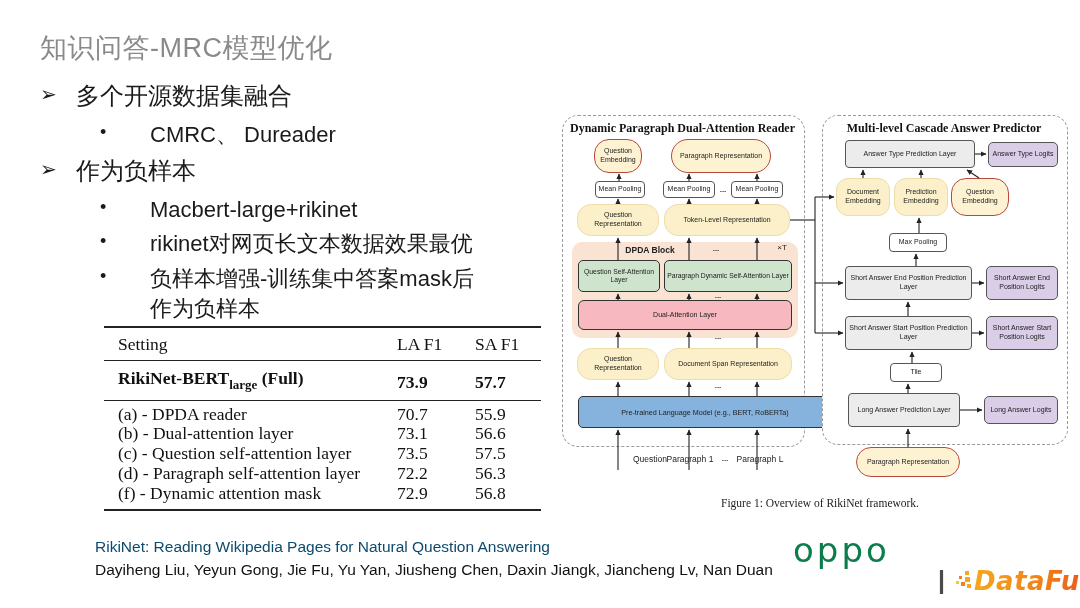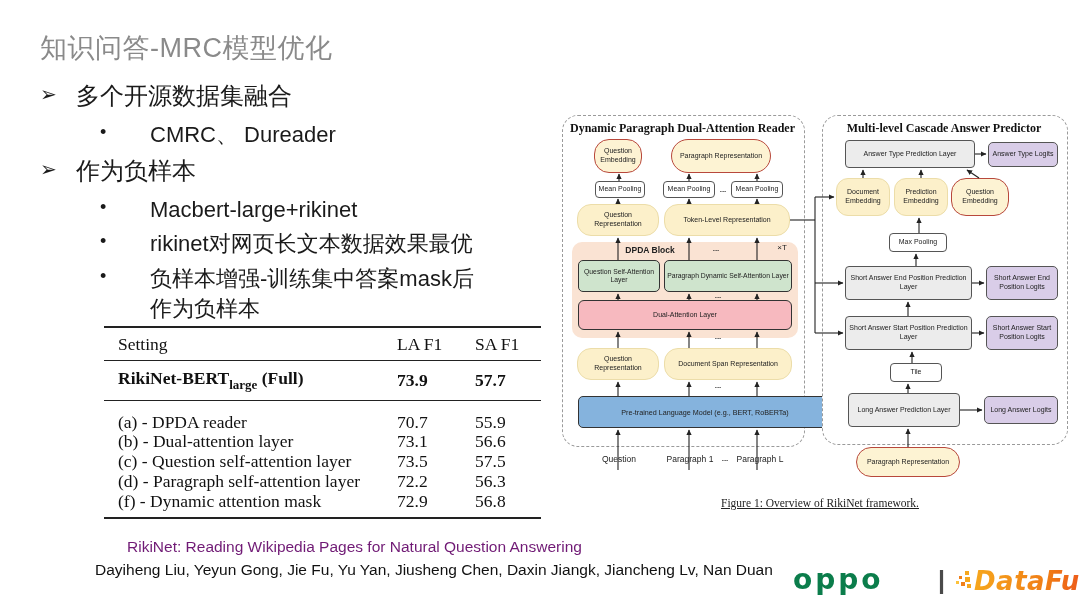--- a/index.html
+++ b/index.html
@@ -13,57 +13,57 @@
   .b1 .mk{width:36px;font-size:20px;padding-top:2px;}
   .b2{display:flex;align-items:flex-start;font-size:22px;margin:5px 0 5px 60px;}
   .b2 .mk{width:38px;font-size:18px;padding-top:2px;}
   .b2 .txt{line-height:1.35;margin-left:12px;}
 
   
   .paper-table{position:absolute;left:104px;top:326px;width:437px;
                font-family:"Liberation Serif",serif;font-size:17.5px;color:#111;}
   .rule-thick{border-top:2.2px solid #222;}
   .rule-thin{border-top:1.4px solid #222;}
-  .trow{display:flex;align-items:center;}
+  .trow{display:flex;align-items:flex-end;}
   .tcell-setting{flex:1;padding-left:14px;}
   .tcell-la{width:78px;margin-left:23px;}
   .tcell-sa{width:66px;}
   .thead .trow{padding:6px 0 5px 0;}
   .tfull .trow{padding:7px 0 7px 0;font-weight:bold;}
   .tfull sub{font-weight:bold;font-size:13px;}
-  .tbody{padding:12px 0 6px 0;}
+  .tbody{padding:4px 0 6px 0;}
   .tbody .trow{line-height:19.8px;}
 
   
   .panel{position:absolute;border:1.6px dashed #9a9a9a;border-radius:16px;background:#fff;}
   .node{position:absolute;box-sizing:border-box;display:flex;align-items:center;justify-content:center;
         text-align:center;font-size:7px;line-height:1.25;color:#222;padding:1px 2px;}
   .cream{background:#fdf3d3;border:1.6px solid #b8483c;border-radius:15px;}
   .yellow{background:#fcf0ca;border:1px solid #ecdda9;border-radius:14px;}
   .whitebox{background:#fff;border:1.2px solid #555;border-radius:4px;}
   .greenbox{background:#cfe4cd;border:1.2px solid #333;border-radius:5px;font-size:6.8px;}
   .pinkbox{background:#f7b9bf;border:1.2px solid #333;border-radius:6px;}
   .bluebox{background:#85b3dd;border:1.2px solid #333;border-radius:5px;font-size:7.2px;}
   .graybox{background:#ececec;border:1.2px solid #555;border-radius:4px;}
   .purplebox{background:#d9cde8;border:1.2px solid #555;border-radius:5px;}
   .peach{background:#fae3d3;border-radius:10px;border:none;}
   .ptitle{position:absolute;font-size:12px;font-weight:bold;text-align:center;color:#111;font-family:Liberation Serif, serif;}
   .dpda-title{font-weight:bold;font-size:8.5px;}
   .dots{background:none;border:none;font-size:8px;font-weight:bold;color:#333;}
   .inlabel{background:none;border:none;font-size:8.5px;color:#222;}
   .fig-caption{position:absolute;left:560px;top:497px;width:520px;text-align:center;
-               font-family:"Liberation Serif",serif;font-size:11.5px;color:#222;text-decoration:underline;}
+               font-family:"Liberation Serif",serif;font-size:11.5px;color:#222;}
   .fig-svg{position:absolute;left:0;top:0;pointer-events:none;}
 
   
-  .ref1{position:absolute;left:95px;top:538px;font-size:15.5px;color:#701a75;margin-left:32px;}
+  .ref1{position:absolute;left:95px;top:538px;font-size:15.5px;color:#0c4a6e;}
   .ref2{position:absolute;left:95px;top:561px;font-size:15.5px;color:#111;}
 
   
-  .oppo{position:absolute;left:793px;top:563px;font-size:28px;font-weight:700;color:#0b7d4b;
+  .oppo{position:absolute;left:793px;top:530px;font-size:34px;font-weight:400;color:#0b7d4b;
         letter-spacing:3px;font-family:"DejaVu Sans",sans-serif;}
   .logo-div{position:absolute;left:938px;top:566px;font-size:25px;color:#4a4a4a;font-weight:600;}
   .datafun{position:absolute;left:956px;top:566px;display:flex;align-items:center;}
   .df-text{font-size:26px;font-weight:800;font-style:italic;
            background:linear-gradient(90deg,#f6a71d 0%,#f07c16 55%,#ea3d1d 100%);
            -webkit-background-clip:text;background-clip:text;color:transparent;
            font-family:"DejaVu Sans",sans-serif;letter-spacing:0.5px;}
 </style>
 </head>
 <body>
@@ -172,21 +172,21 @@
   <div class="node dots" style="left:705px;top:291px;width:26px;height:9px;">...</div>
   <div class="node pinkbox" style="left:578px;top:300px;width:214px;height:30px;">Dual-Attention Layer</div>
   <div class="node dots" style="left:705px;top:332px;width:26px;height:10px;">...</div>
 
   <div class="node yellow" style="left:577px;top:348px;width:82px;height:32px;">Question Representation</div>
   <div class="node yellow" style="left:664px;top:348px;width:128px;height:32px;">Document Span Representation</div>
   <div class="node dots" style="left:705px;top:381px;width:26px;height:10px;">...</div>
 
   <div class="node bluebox" style="left:578px;top:396px;width:254px;height:32px;">Pre-trained Language Model (e.g., BERT, RoBERTa)</div>
 
-  <div class="node inlabel" style="left:588px;top:452px;width:62px;height:14px;">Question</div>
+  <div class="node inlabel" style="left:619px;top:452px;width:62px;height:14px;">Question</div>
   <div class="node inlabel" style="left:660px;top:452px;width:60px;height:14px;">Paragraph 1</div>
   <div class="node dots" style="left:719px;top:452px;width:12px;height:14px;">...</div>
   <div class="node inlabel" style="left:730px;top:452px;width:60px;height:14px;">Paragraph L</div>
 
   <div class="panel" style="left:822px;top:115px;width:244px;height:328px;"></div>
   <div class="ptitle" style="left:825px;top:121px;width:238px;">Multi-level Cascade Answer Predictor</div>
 
   <div class="node graybox" style="left:845px;top:140px;width:130px;height:28px;">Answer Type Prediction Layer</div>
   <div class="node purplebox" style="left:988px;top:142px;width:70px;height:25px;">Answer Type Logits</div>
 

